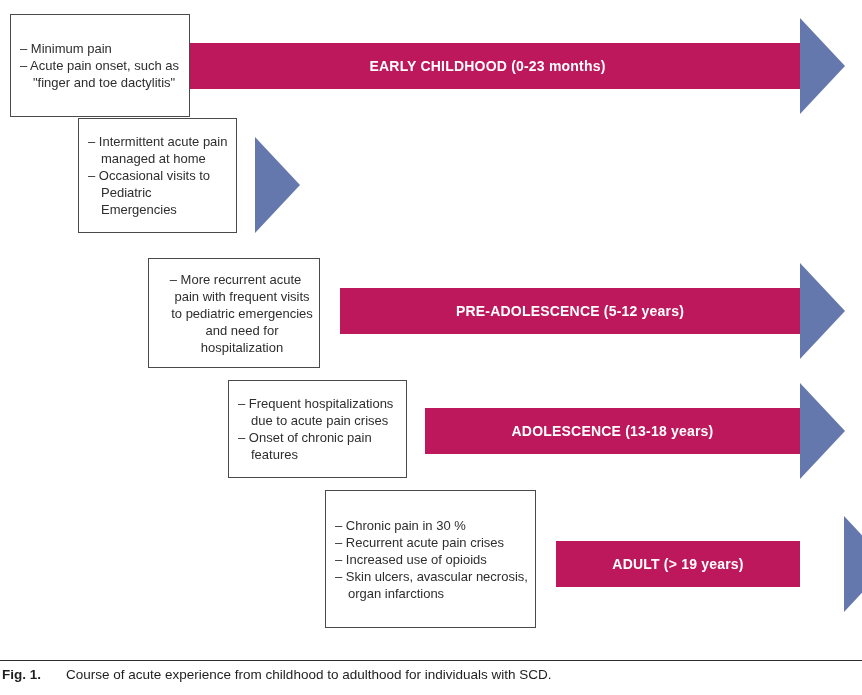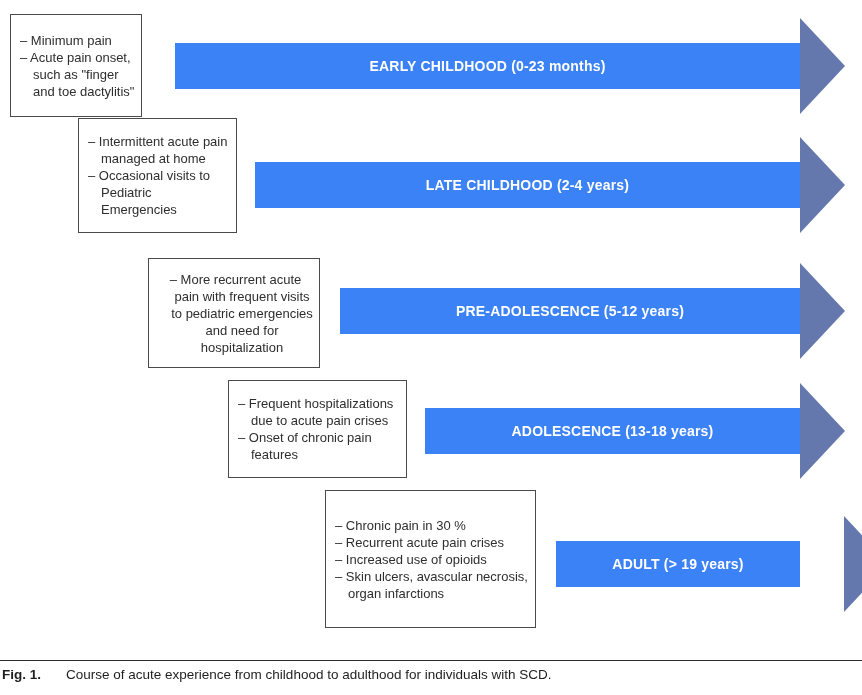--- a/index.html
+++ b/index.html
@@ -42,41 +42,41 @@
   
   .arrow {
     position: absolute;
     height: 96px;
     display: flex;
     align-items: center;
     z-index: 1;
   }
   .arrow-body {
     height: 46px;
-    background: #3b82f6;
+    background: #be185d;
     display: flex;
     align-items: center;
     justify-content: center;
   }
   .arrow-label {
     color: #ffffff;
     font-weight: bold;
     font-size: 14px;
     letter-spacing: 0.2px;
     white-space: nowrap;
   }
   .arrow-head {
     width: 0;
     height: 0;
     border-top: 48px solid transparent;
     border-bottom: 48px solid transparent;
     border-left: 45px solid #6478ad;
   }
   
-  .s1 .info-box { left: 10px;  top: 14px;  width: 132px; height: 103px; }
+  .s1 .info-box { left: 10px;  top: 14px;  width: 180px; height: 103px; }
   .s2 .info-box { left: 78px;  top: 118px; width: 159px; height: 115px; }
   .s3 .info-box { left: 148px; top: 258px; width: 172px; height: 110px; text-align: center; }
   .s4 .info-box { left: 228px; top: 380px; width: 179px; height: 98px;  }
   .s5 .info-box { left: 325px; top: 490px; width: 211px; height: 138px; }
 
   .s1 .arrow { left: 175px; top: 18px;  }
   .s2 .arrow { left: 255px; top: 137px; }
   .s3 .arrow { left: 340px; top: 263px; }
   .s4 .arrow { left: 425px; top: 383px; align-items: center; }
   .s5 .arrow { left: 556px; top: 516px; gap: 44px; }
@@ -121,23 +121,20 @@
   </div>
 
   <div class="stage s2">
     <div class="info-box">
       <ul>
         <li>– Intermittent acute pain managed at home</li>
         <li>– Occasional visits to Pediatric Emergencies</li>
       </ul>
     </div>
     <div class="arrow">
-      <div class="arrow-body">
-        <span class="arrow-label">LATE CHILDHOOD (2-4 years)</span>
-      </div>
       <div class="arrow-head"></div>
     </div>
   </div>
 
   <div class="stage s3">
     <div class="info-box">
       <ul>
         <li>– More recurrent acute pain with frequent visits to pediatric emergencies and need for hospitalization</li>
       </ul>
     </div>

